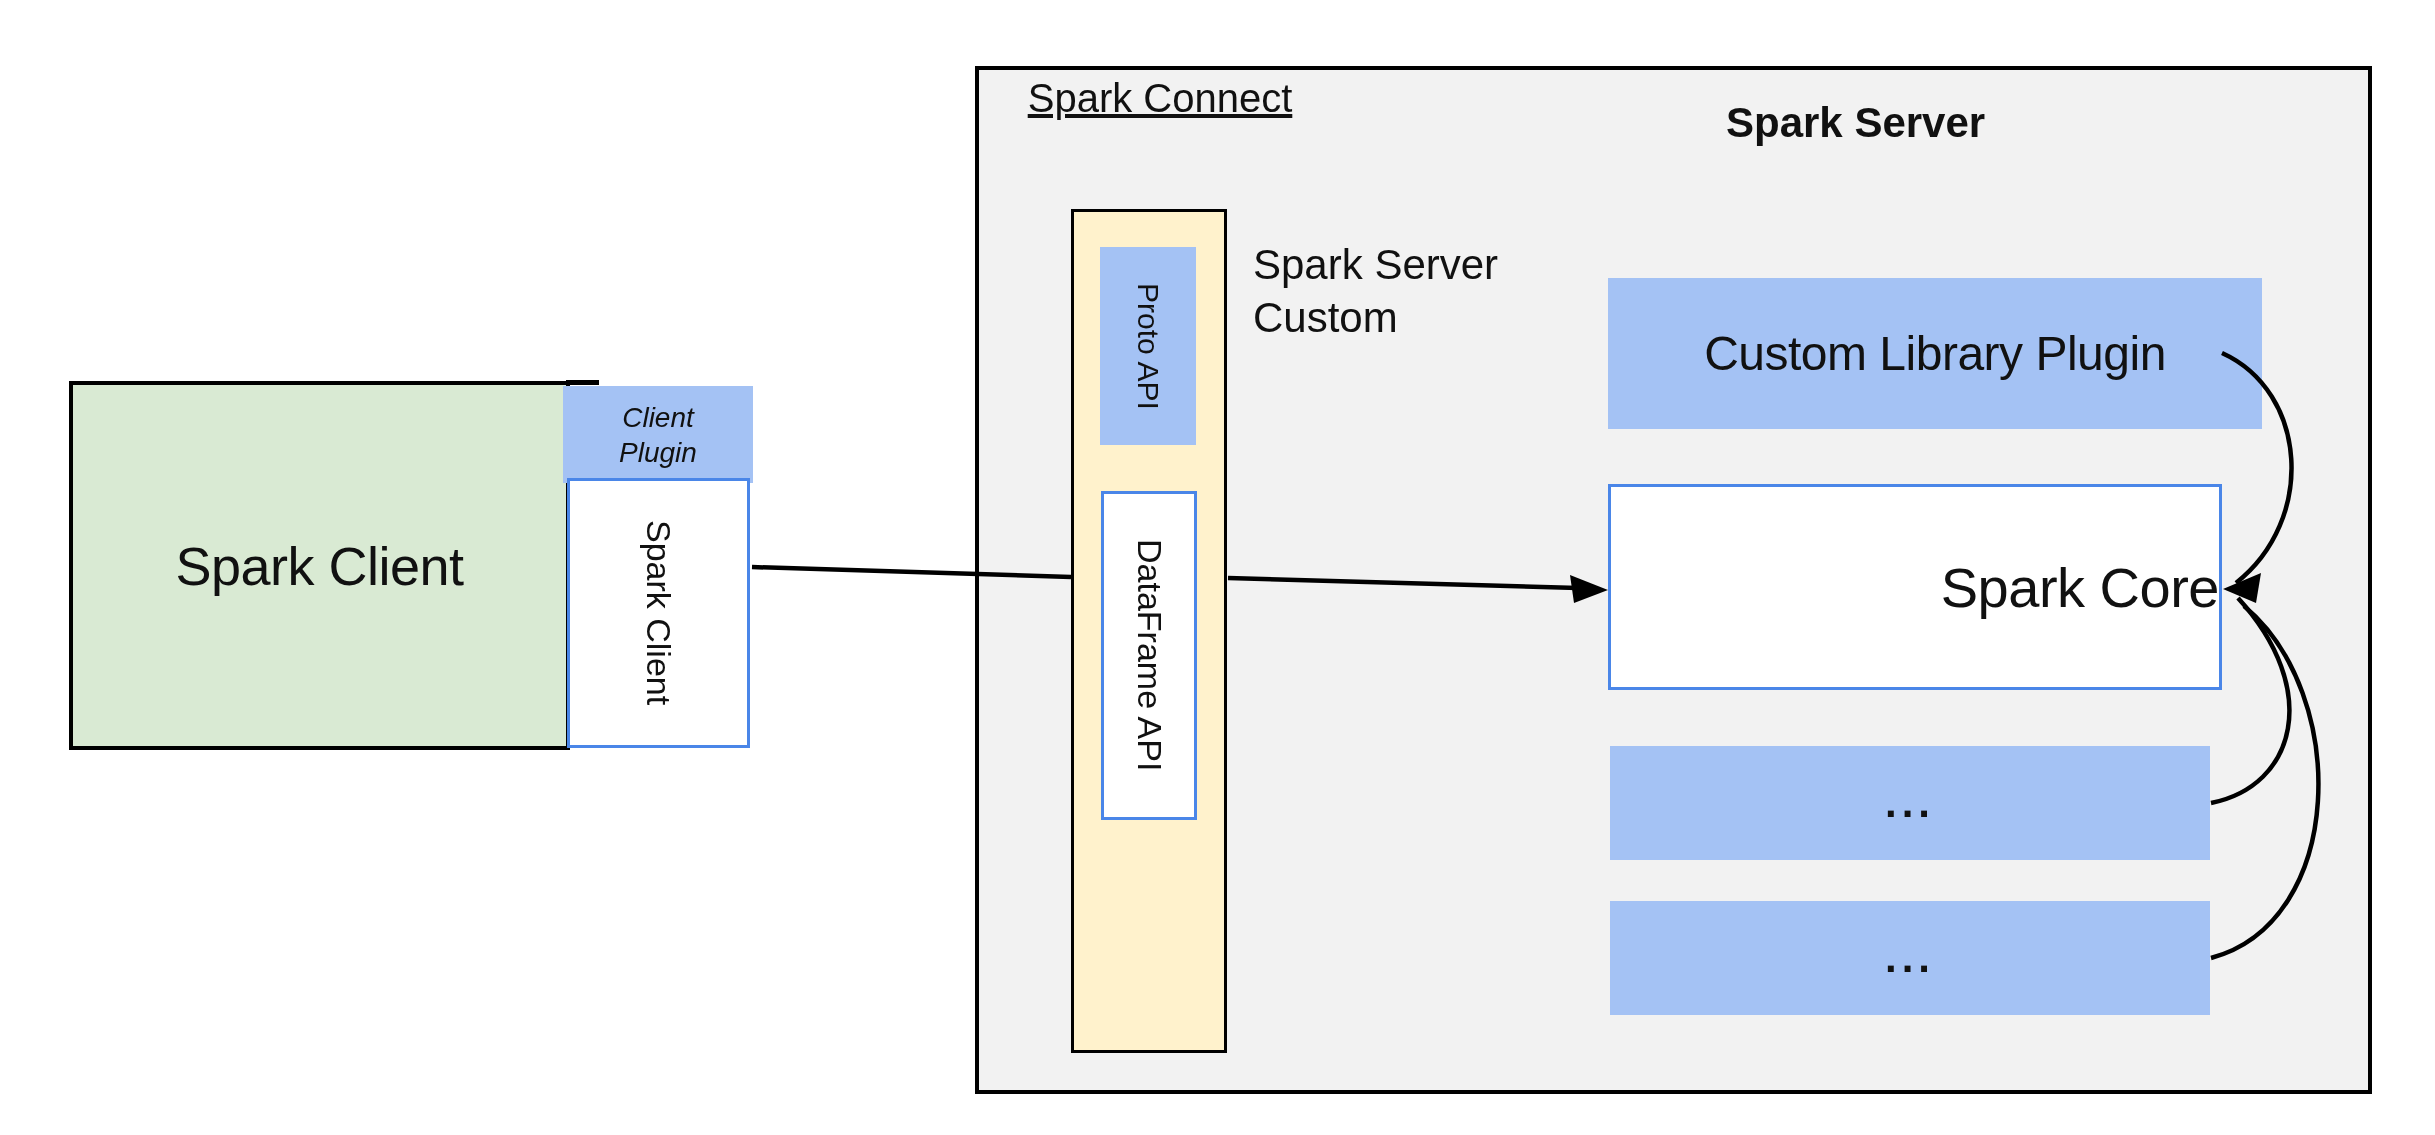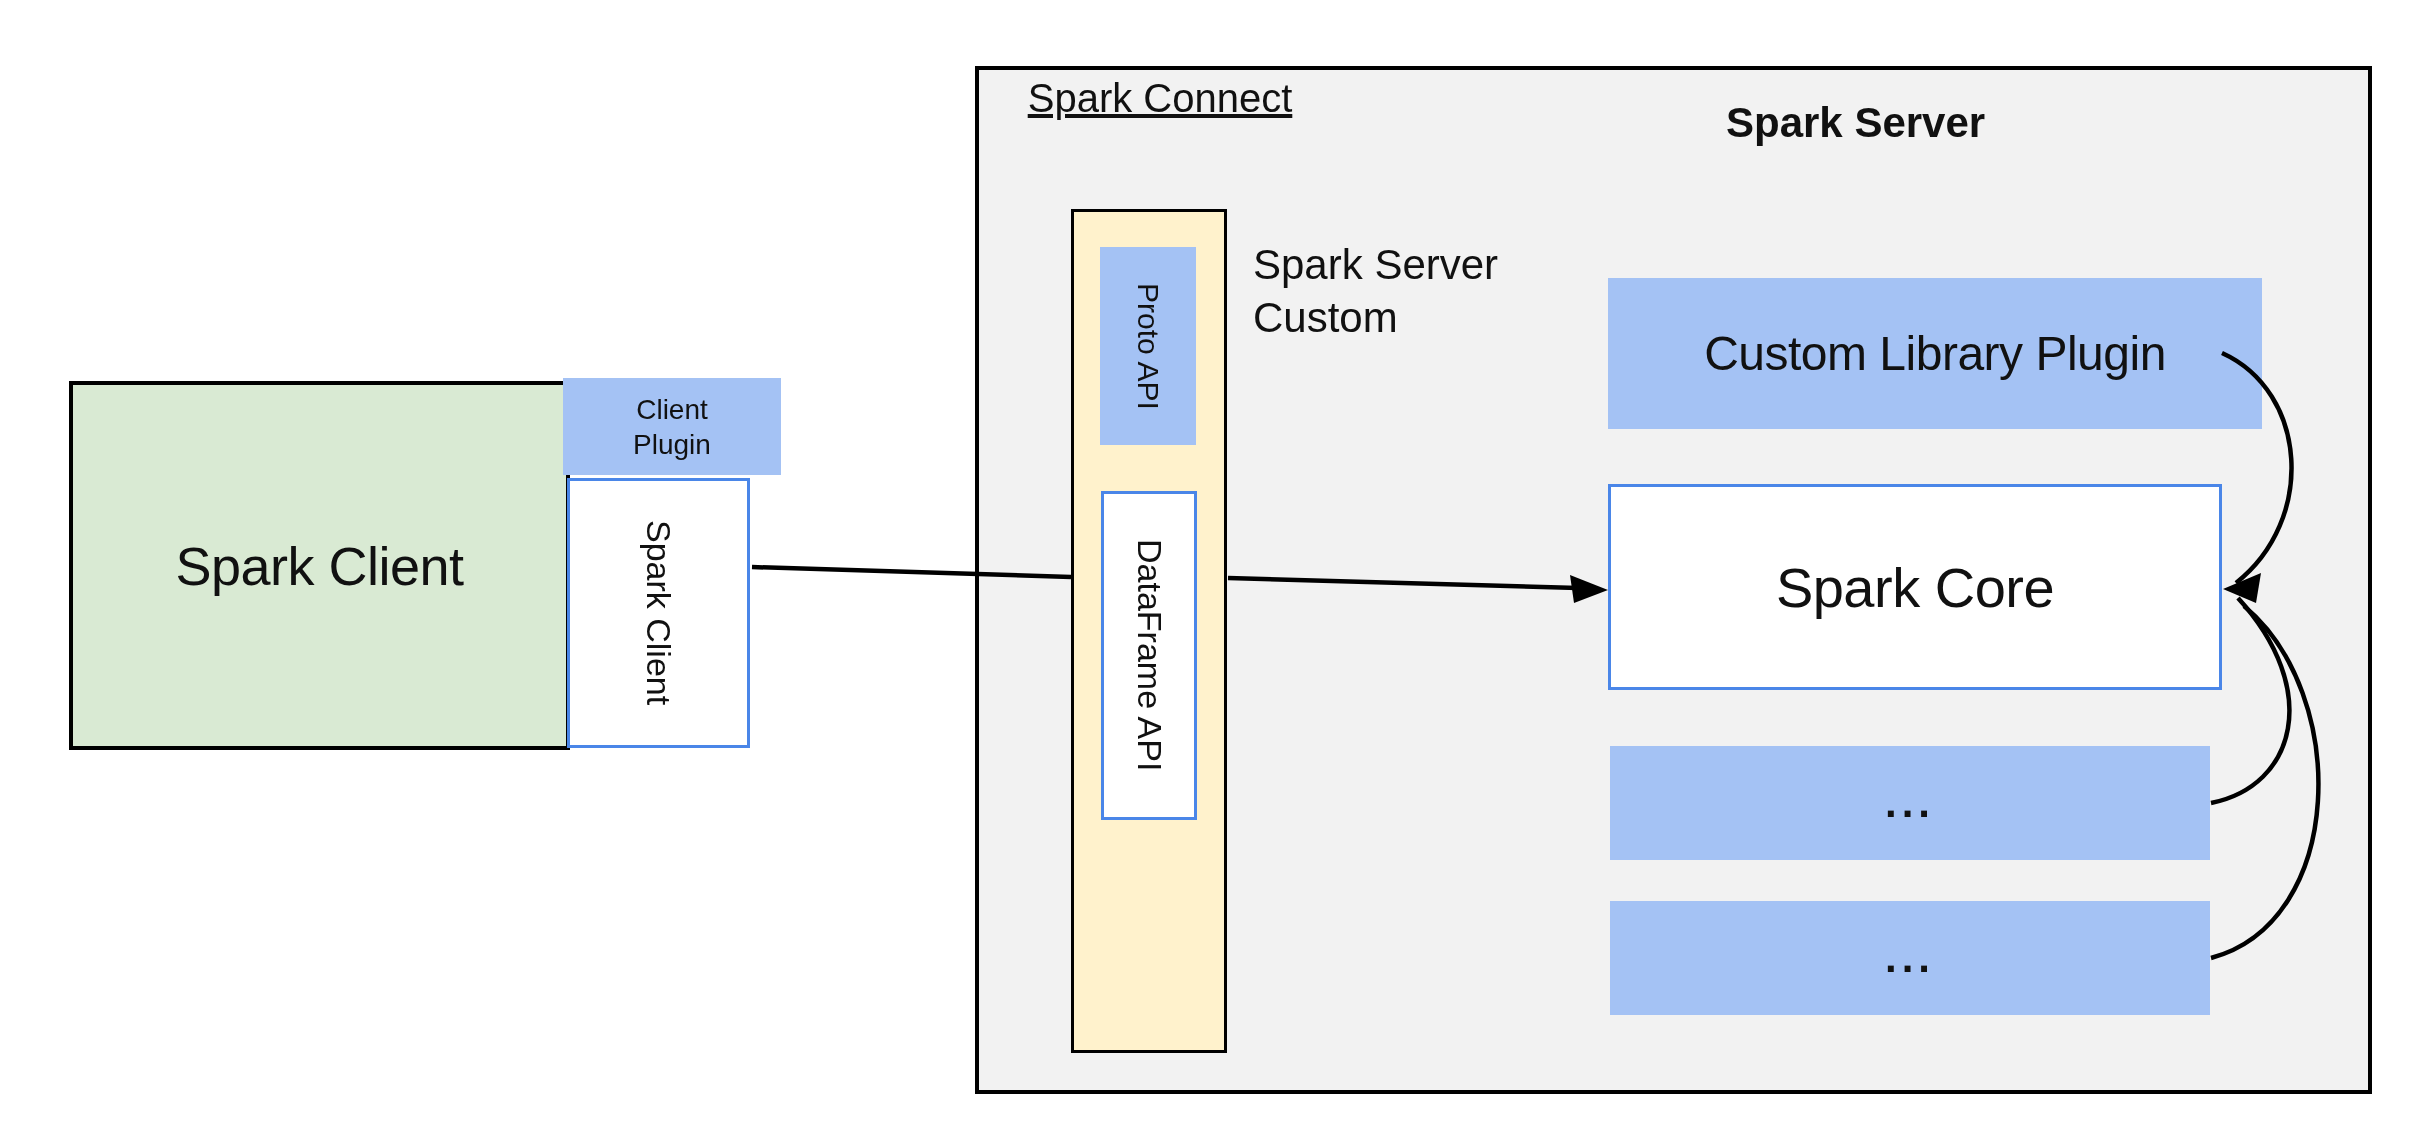--- a/index.html
+++ b/index.html
@@ -15,22 +15,22 @@
   html,body{width:2435px;height:1135px;background:#ffffff;overflow:hidden;}
   body{font-family:"Liberation Sans", sans-serif;color:var(--c-text);}
   .canvas{position:relative;width:2435px;height:1135px;background:#ffffff;}
 
   .box{position:absolute;display:flex;align-items:center;justify-content:center;text-align:center;}
 
   
   .green-box{left:69px;top:381px;width:501px;height:369px;background:var(--c-green);
              border:4px solid var(--c-black);font-size:54px;line-height:74px;letter-spacing:-0.5px;}
   .border-overhang{position:absolute;left:566px;top:380px;width:33px;height:5px;background:var(--c-black);}
-  .package-box{left:563px;top:378px;width:218px;height:97px;background:var(--c-blue-fill);
-               font-size:28px;line-height:35px;}
+  .package-box{left:563px;top:386px;width:190px;height:97px;background:var(--c-blue-fill);
+               font-size:28px;line-height:35px;font-style:italic;}
   .spark-client-box{left:567px;top:478px;width:183px;height:270px;background:#ffffff;
                     border:3px solid var(--c-blue-border);}
 
   
   .gray-box{position:absolute;left:975px;top:66px;width:1397px;height:1028px;
             background:var(--c-gray);border:4px solid var(--c-black);}
   .connect-title{position:absolute;left:960px;top:72px;width:400px;text-align:center;
                  font-size:40px;line-height:53px;text-decoration:underline;}
   .server-title{position:absolute;left:1726px;top:99px;font-size:42px;font-weight:bold;}
 
@@ -43,21 +43,21 @@
   .vtext{writing-mode:vertical-rl;white-space:nowrap;}
   .vtext-sc{font-size:34px;}
   .vtext-proto{font-size:30px;}
   .vtext-df{font-size:34px;}
   .library-label{position:absolute;left:1253px;top:238px;font-size:42px;line-height:53px;text-align:left;}
 
   
   .plugin-box{left:1608px;top:278px;width:654px;height:151px;background:var(--c-blue-fill);
               font-size:48px;letter-spacing:-0.5px;}
   .core-box{left:1608px;top:484px;width:614px;height:206px;background:#ffffff;
-            border:3px solid var(--c-blue-border);font-size:56px;letter-spacing:-0.5px;}
+            border:3px solid var(--c-blue-border);font-size:56px;letter-spacing:-0.5px;justify-content:flex-end;}
   .dots-box-1{left:1610px;top:746px;width:600px;height:114px;background:var(--c-blue-fill);
               font-size:42px;font-weight:bold;letter-spacing:5px;}
   .dots-box-2{left:1610px;top:901px;width:600px;height:114px;background:var(--c-blue-fill);
               font-size:42px;font-weight:bold;letter-spacing:5px;}
 
   .arrow-layer{position:absolute;left:0;top:0;width:2435px;height:1135px;pointer-events:none;}
 </style>
 </head>
 <body>
 

